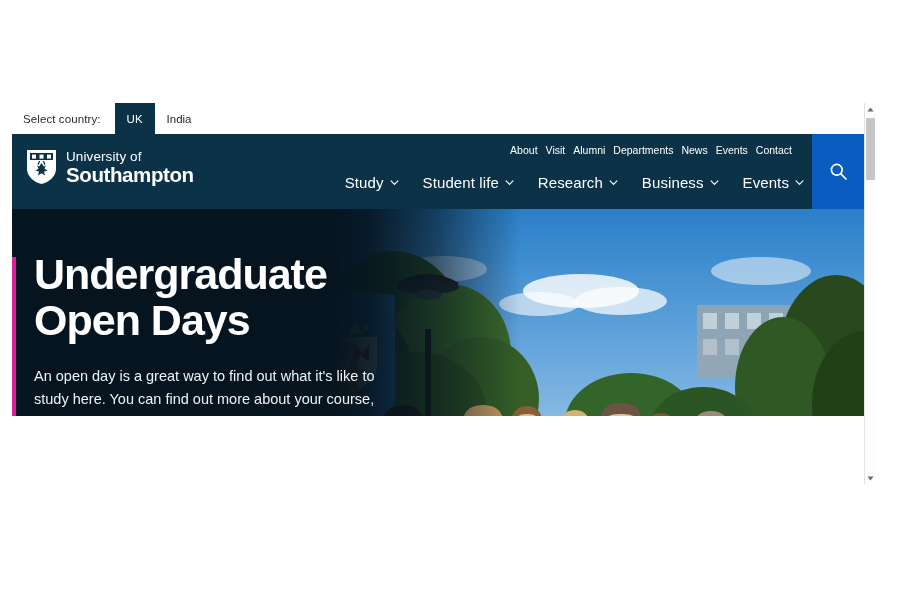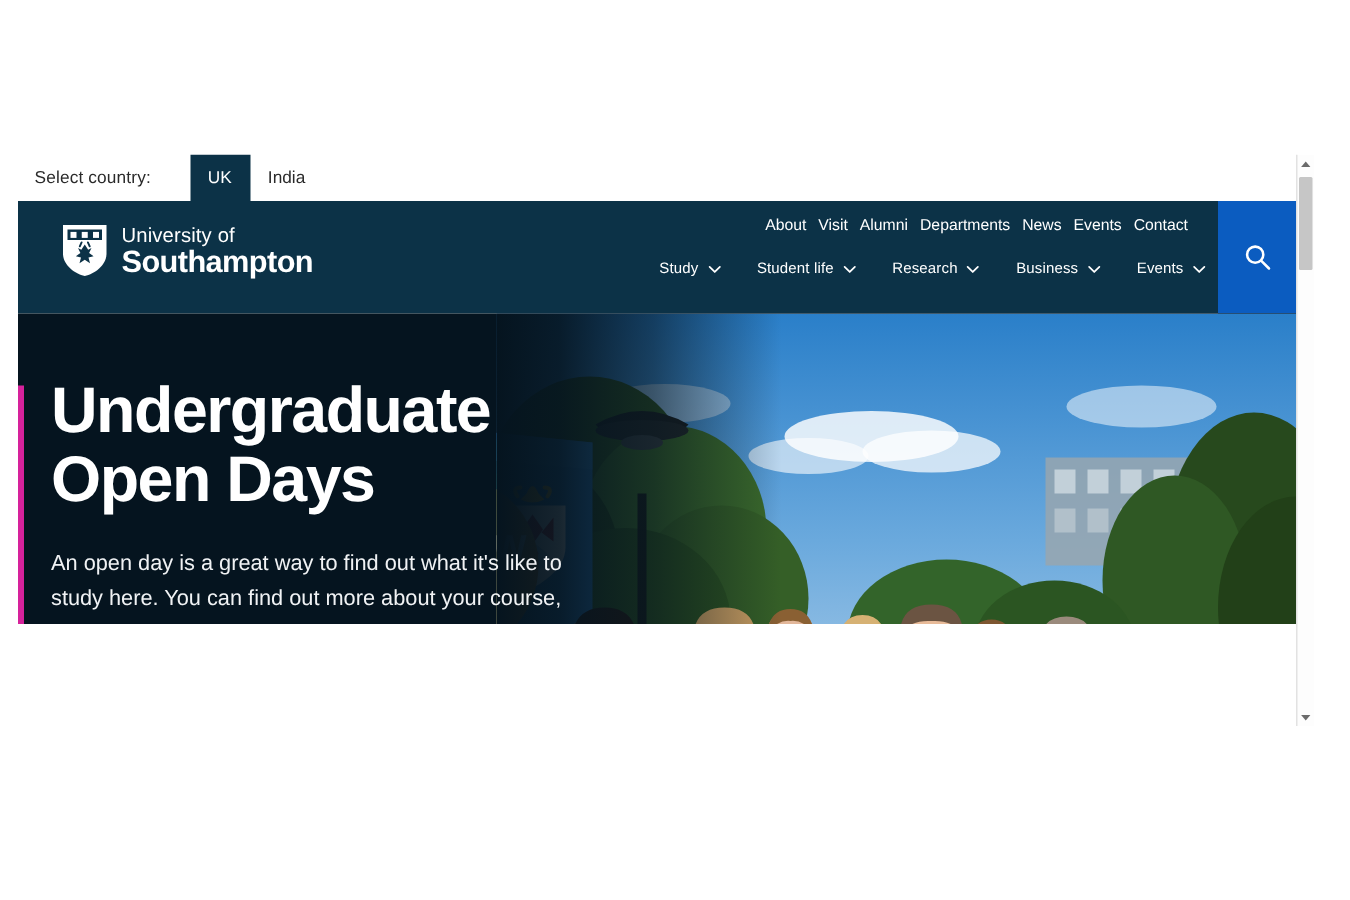--- a/index.html
+++ b/index.html
@@ -39,21 +39,21 @@
     position: relative;
     height: 31px;
     background: #ffffff;
     display: flex;
     align-items: stretch;
     box-sizing: border-box;
   }
   #country-label {
     display: flex;
     align-items: center;
-    padding: 0 26px 0 11px;
+    padding: 0 14px 0 11px;
     font-size: 11.5px;
     color: #2a2a2a;
     letter-spacing: .1px;
   }
   .country-tab {
     display: flex;
     align-items: center;
     justify-content: center;
     min-width: 38px;
     padding: 0 12px;
@@ -75,21 +75,20 @@
     display: flex;
     align-items: stretch;
   }
   #header-inner {
     position: relative;
     flex: 1 1 auto;
     display: flex;
     flex-direction: column;
     justify-content: flex-start;
     min-width: 0;
-    margin-left: 15px;
   }
 
   
   #logo-block {
     position: absolute;
     left: 14px;
     top: 15px;
     display: flex;
     align-items: center;
     gap: 9px;
@@ -140,21 +139,21 @@
     align-items: center;
   }
   .nav-item {
     display: flex;
     align-items: center;
     gap: 6px;
     cursor: pointer;
     white-space: nowrap;
   }
   .nav-label {
-    font-size: 10px;
+    font-size: 15px;
     color: #ffffff;
     font-weight: 400;
     letter-spacing: .1px;
   }
   .chev {
     width: 9px;
     height: 9px;
     flex: 0 0 auto;
     display: block;
   }

